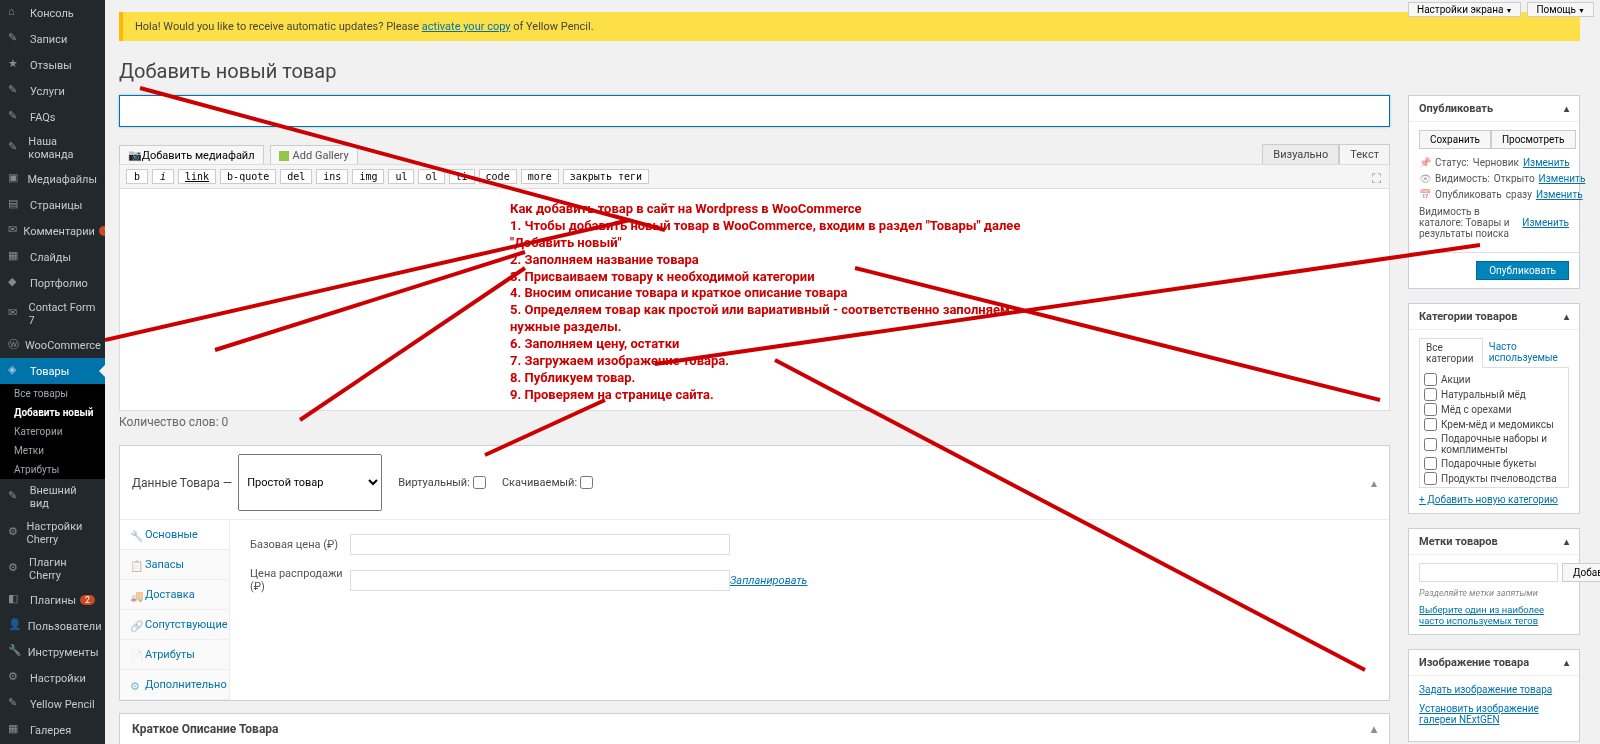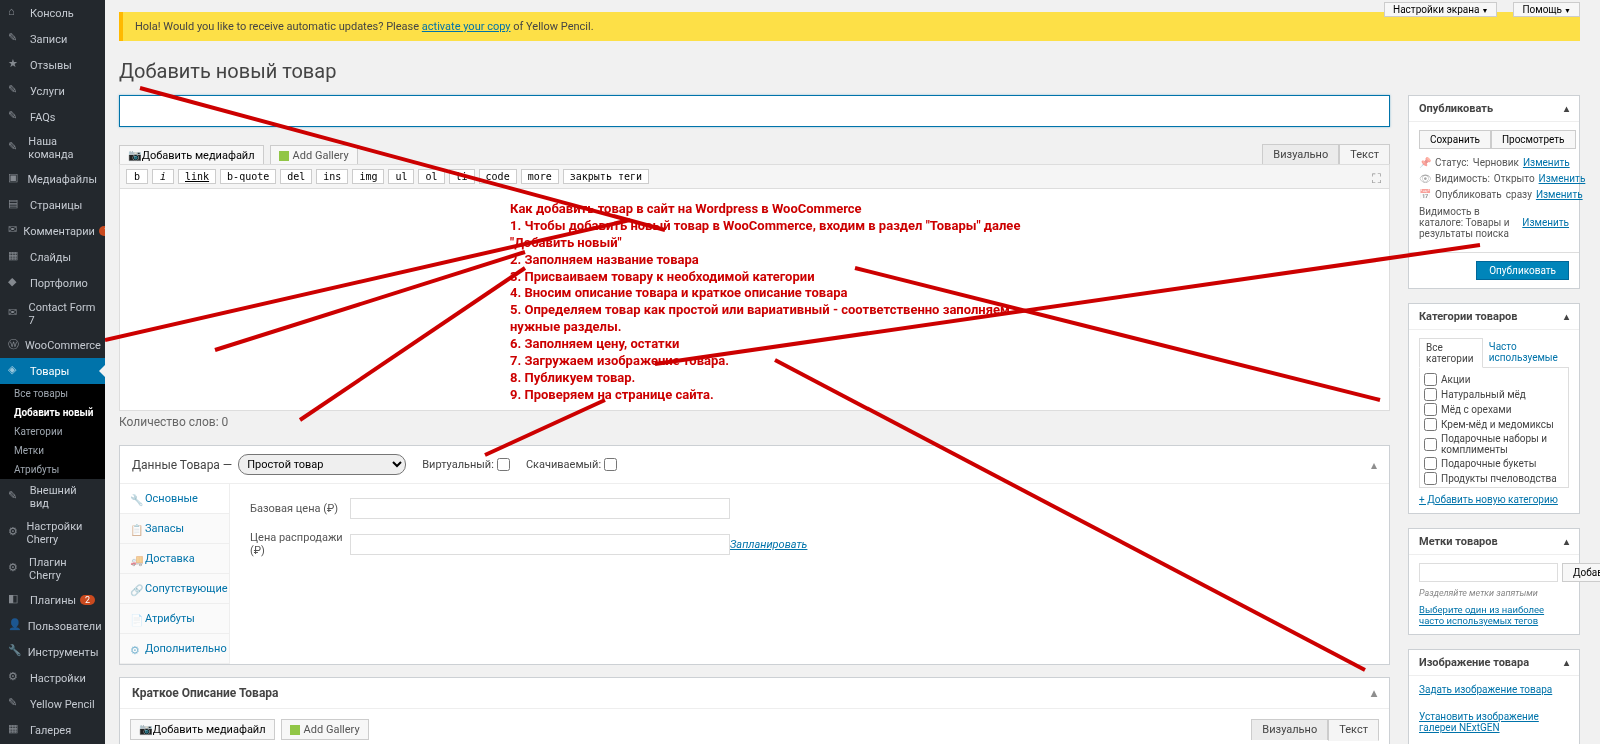--- a/index.html
+++ b/index.html
@@ -12,21 +12,21 @@
 .menu-item.active { background:#0073aa; color:#fff; }
 .menu-item.active::after { content:''; position:absolute; right:0; top:50%; transform:translateY(-50%); border:6px solid transparent; border-right-color:#f1f1f1; }
 .menu-item .mi { width:16px; height:16px; margin-right:6px; display:inline-block; opacity:.6; }
 .submenu { background:#000000; }
 .submenu-item { padding:4px 8px 4px 14px; font-size:10px; color:#9ea6af; cursor:pointer; }
 .submenu-item.active { color:#fff; font-weight:bold; }
 .badge { background:#ca4a1f; color:#fff; border-radius:9px; font-size:9px; padding:0 5px; margin-left:4px; }
 
 
 #content { flex:1; padding:0 20px 0 14px; overflow:hidden; position:relative; }
-.topbar { position:absolute; top:2px; right:20px; display:flex; gap:16px; }
+.topbar { position:absolute; top:2px; right:6px; display:flex; gap:6px; }
 .tbtn { background:#f7f7f7; border:1px solid #ccc; padding:1px 8px; font-size:10px; cursor:pointer; }
 .tbtn .tri { font-size:7px; margin-left:2px; }
 .notice { background:#fde047; border-left:4px solid #ffb900; padding:8px 12px; font-size:11px; margin:12px 0 18px; color:#444; }
 .notice a { color:#0073aa; text-decoration:underline; }
 h1.pgtitle { font-size:20px; font-weight:400; margin-bottom:12px; }
 
 .main-cols { display:flex; gap:18px; }
 .col-left { flex:1; }
 .col-right { width:172px; flex-shrink:0; }
 
@@ -47,21 +47,21 @@
 .tbb.u { text-decoration:underline; }
 .fullscreen-icon { position:absolute; right:8px; top:6px; cursor:pointer; opacity:.6; }
 
 .editor-canvas { background:#fff; border:1px solid #ddd; border-top:none; height:222px; position:relative; }
 .overlay-text { position:absolute; top:12px; left:390px; font-size:13px; font-weight:bold; color:#c00; line-height:1.3; white-space:pre; }
 .wordcount { font-size:12px; color:#666; padding:4px 0; }
 
 
 .panel { border:1px solid #ccd0d4; background:#fff; margin-top:12px; }
 .panel-head { padding:8px 12px; border-bottom:1px solid #eee; display:flex; align-items:center; font-size:12px; gap:6px; }
-.panel-head select { font-size:11px; padding:2px 4px; width:168px;border-radius:10px; }
+.panel-head select { font-size:11px; padding:20px 4px; width:144px; }
 .panel-head label { font-size:11px; display:flex; align-items:center; gap:3px; margin-left:10px; }
 .panel-head .toggle { margin-left:auto; cursor:pointer; font-size:12px; opacity:.6; }
 .panel-body { display:flex; }
 .pd-tabs { width:110px; background:#fafafa; border-right:1px solid #eee; }
 .pd-tab { padding:8px 10px; font-size:11px; border-bottom:1px solid #eee; color:#0073aa; cursor:pointer; display:flex; align-items:center; gap:5px; }
 .pd-tab.active { background:#fff; }
 .pd-tab .ti { width:10px;height:10px;opacity:.5; display:inline-block; }
 .pd-fields { flex:1; padding:14px 20px; }
 .pd-row { display:flex; align-items:center; margin-bottom:12px; }
 .pd-row label { width:100px; font-size:11px; color:#555; }
@@ -92,21 +92,21 @@
 .cat-tab.active { border:1px solid #ddd; border-bottom:1px solid #fff; margin-bottom:-1px; background:#fff; color:#444; }
 .cat-list { max-height:120px; overflow:auto; border:1px solid #ddd; border-top:none; padding:4px; }
 .cat-item { display:flex; align-items:center; gap:4px; font-size:10px; padding:1px 0; }
 .addcat { display:block; margin-top:6px; font-size:10px; color:#0073aa; text-decoration:underline; }
 
 .tag-row { display:flex; gap:4px; margin-bottom:6px; }
 .tag-row input { flex:1; border:1px solid #ddd; padding:2px; font-size:10px; }
 .tag-hint { font-style:italic; color:#888; font-size:9px; margin-bottom:6px; }
 .tag-link { font-size:9.5px; color:#0073aa; text-decoration:underline; }
 
-.img-link { display:block; font-size:10px; color:#0073aa; margin-bottom:16px; }
+.img-link { display:block; font-size:10px; color:#0073aa; margin-bottom:8px; }
 
 
 svg.anno { position:absolute; inset:0; pointer-events:none; z-index:20; }
 svg.anno line { stroke:#c00; stroke-width:4; }
 </style>
 </head>
 <body>
 
 <div id="wrap">
   <div id="sidebar">

